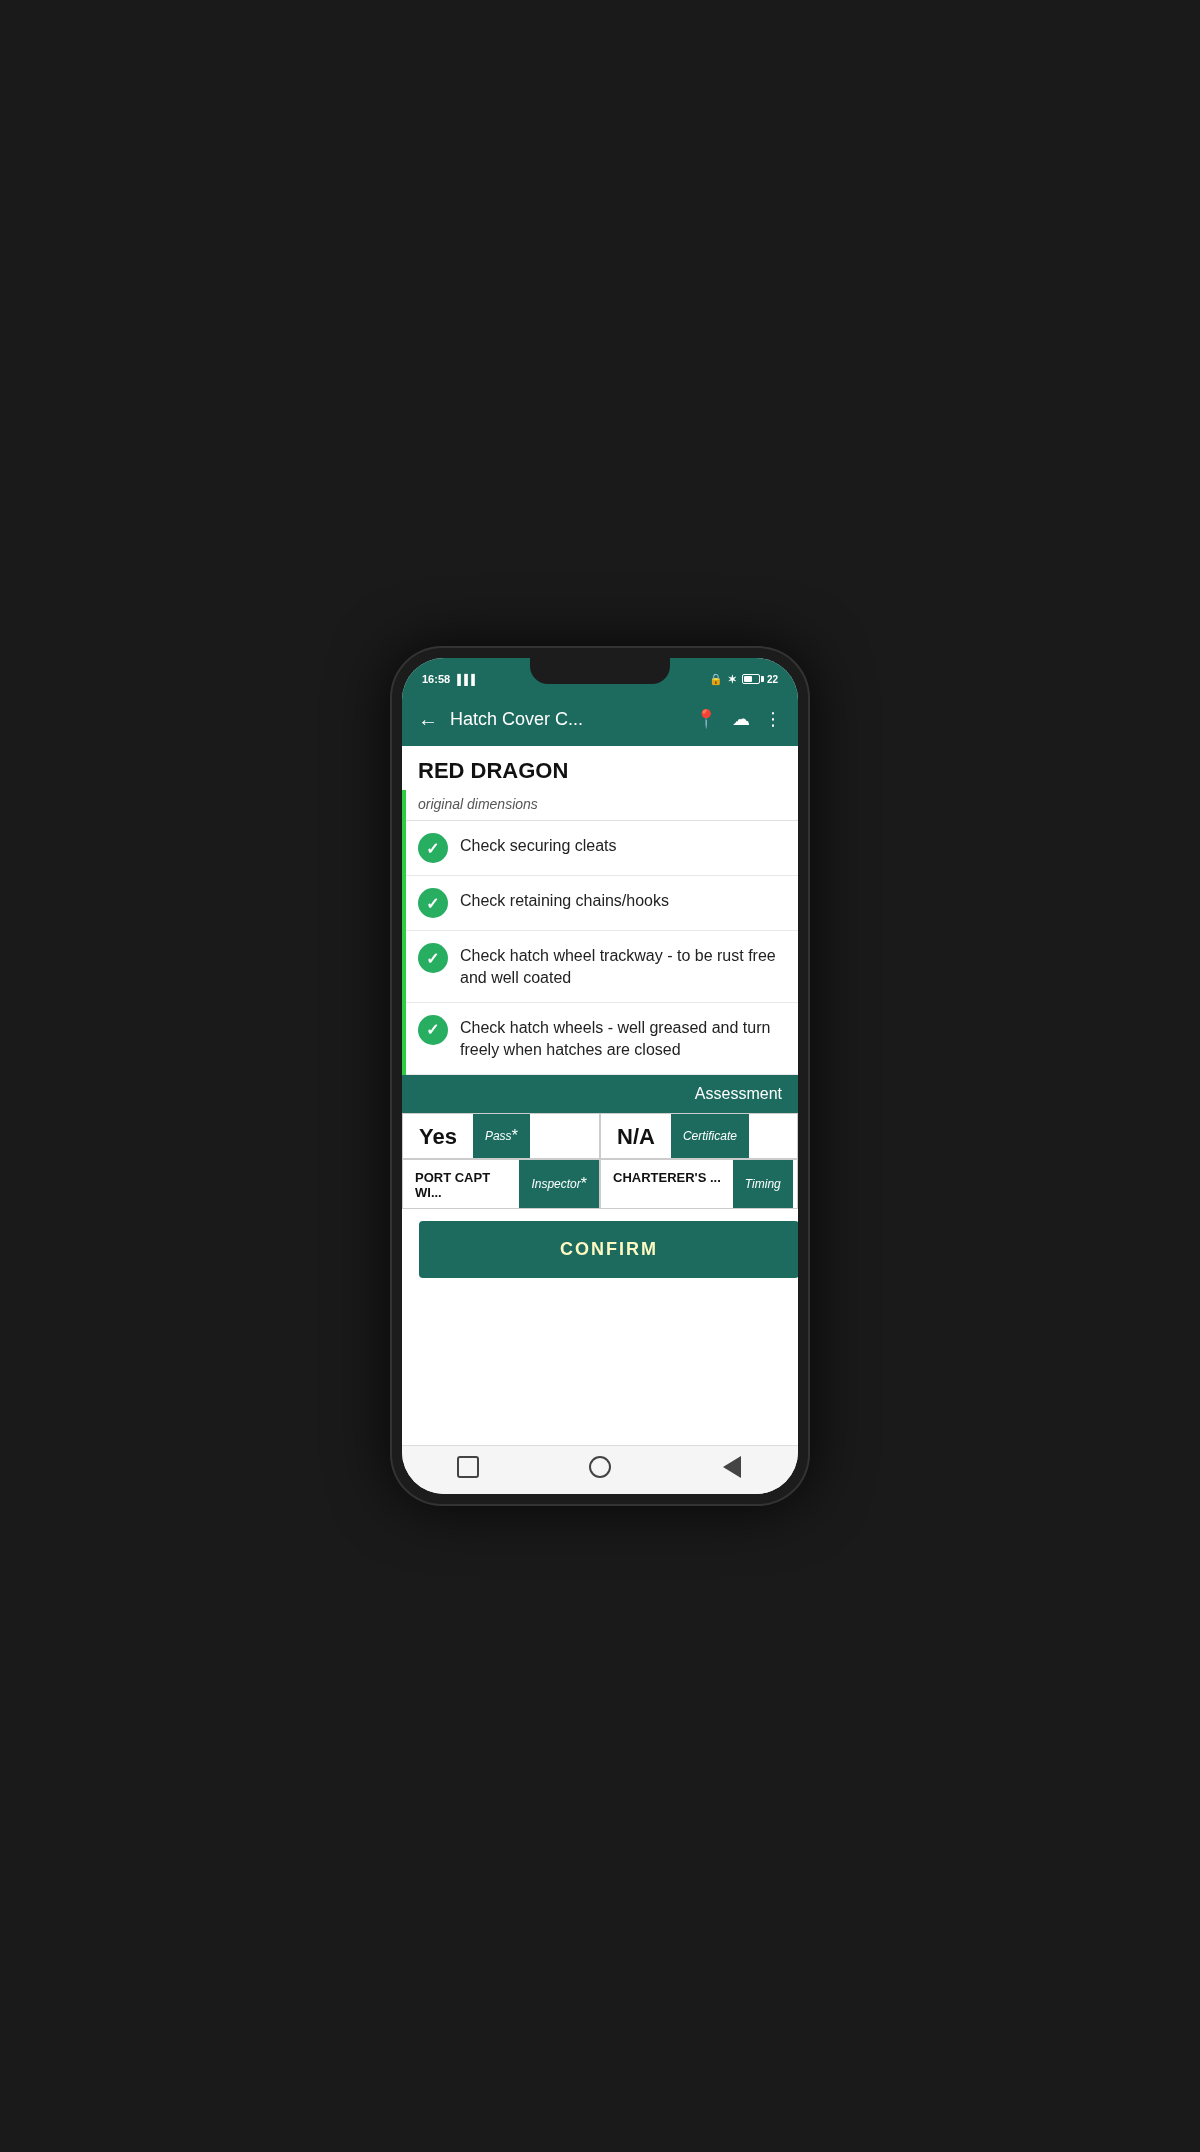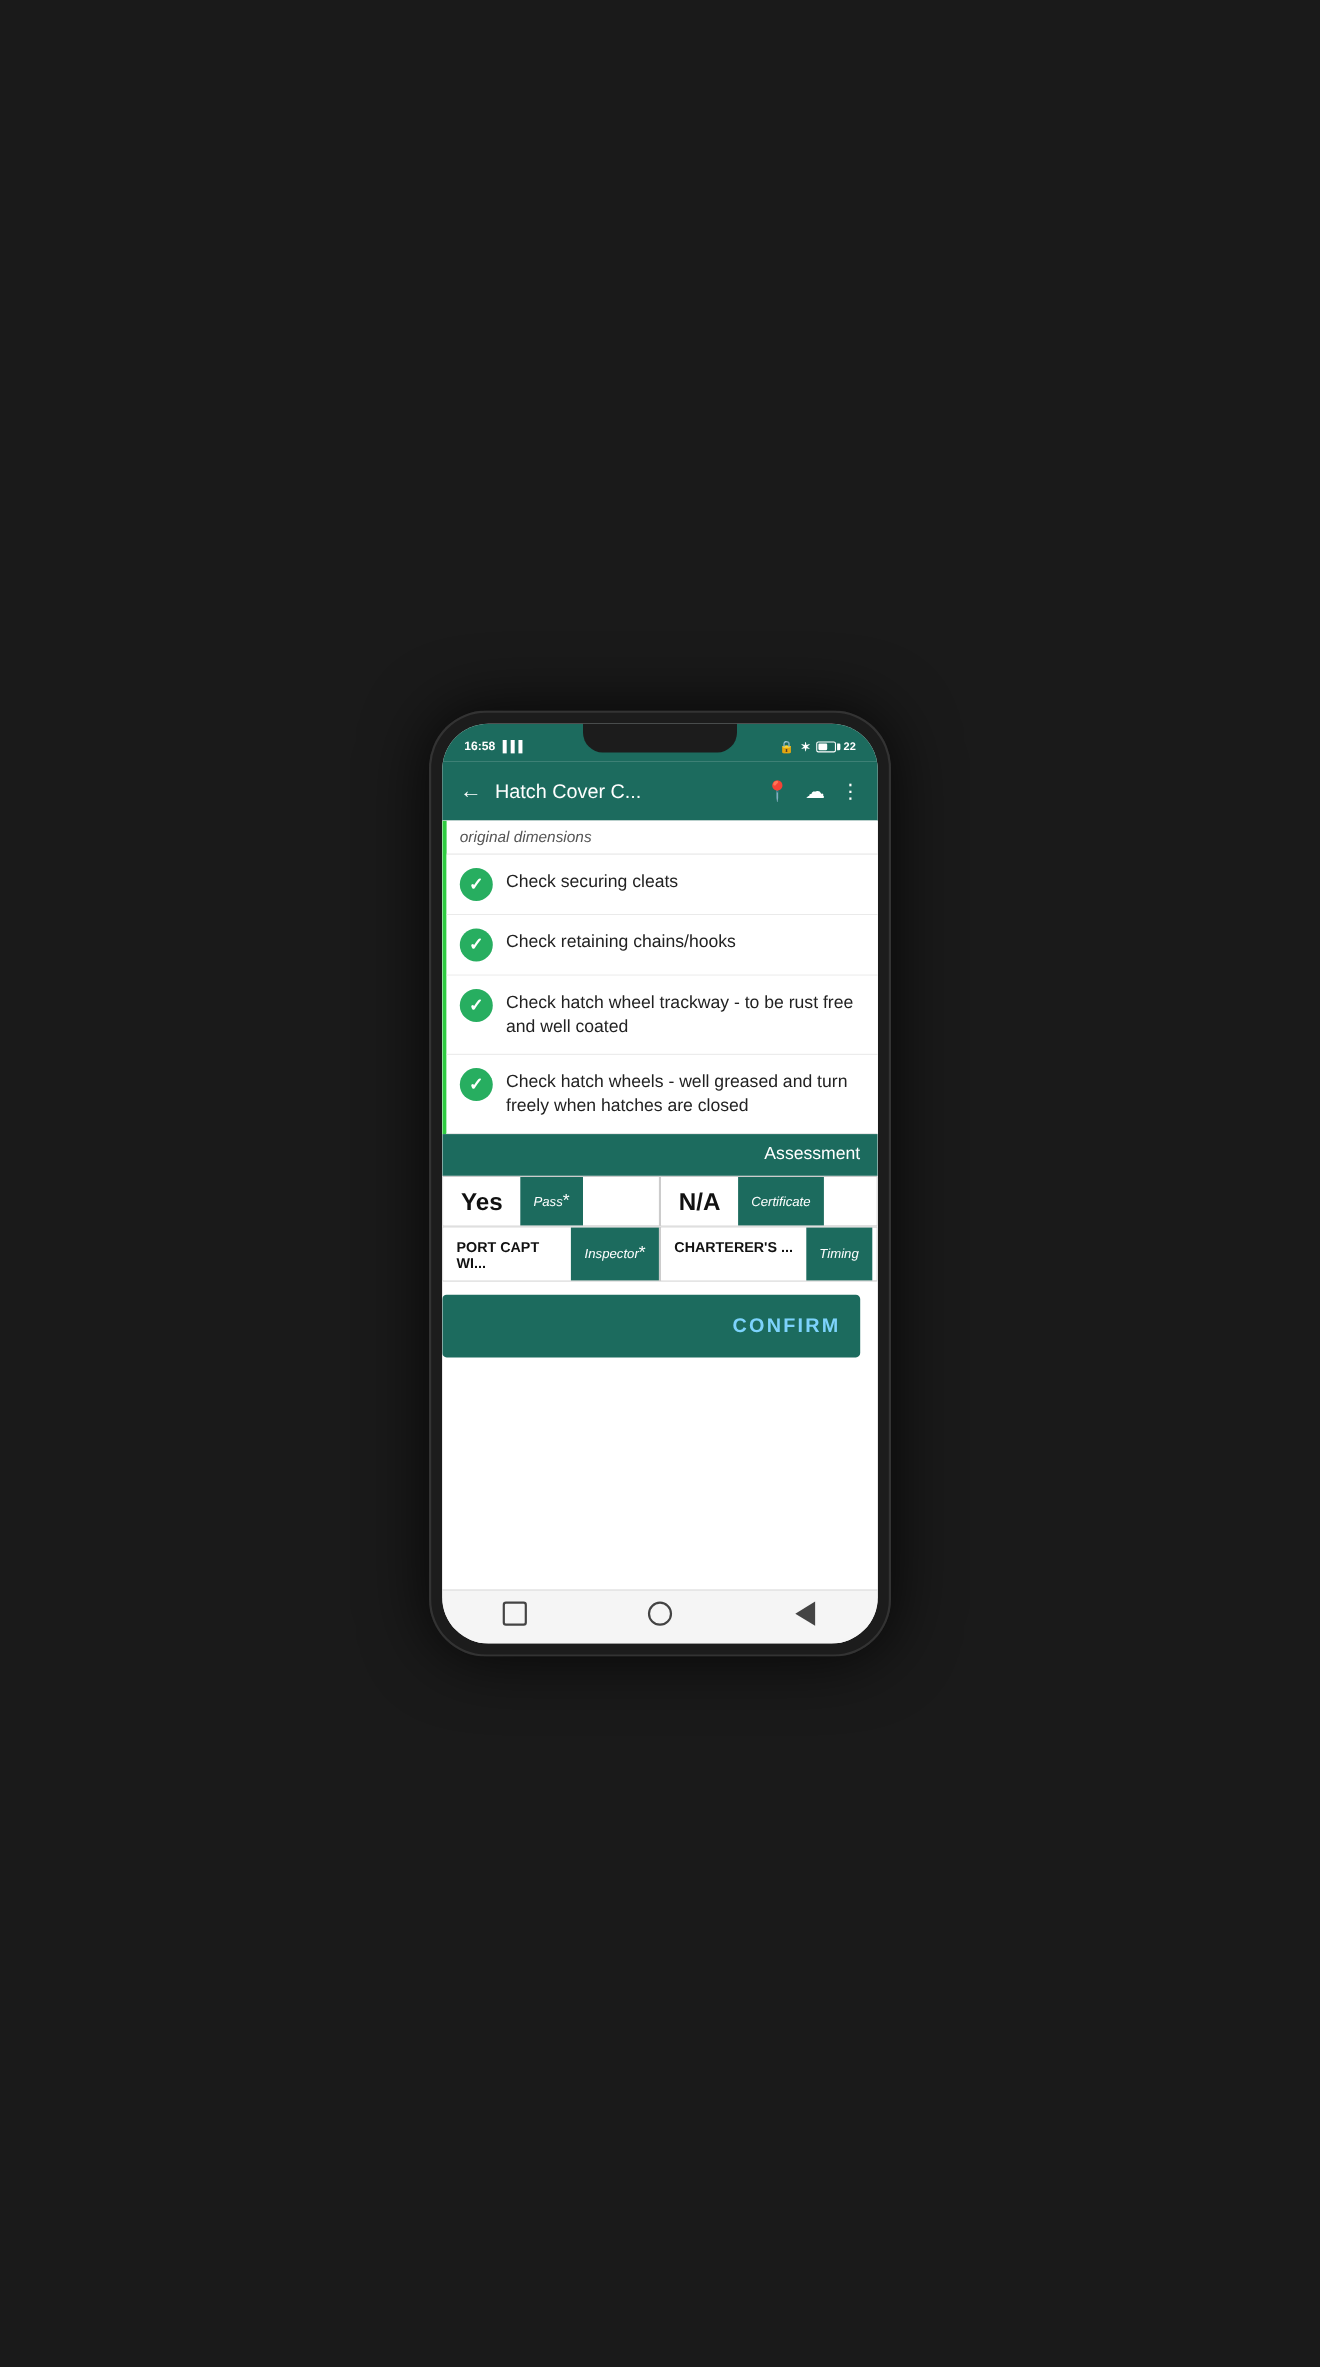--- a/index.html
+++ b/index.html
@@ -262,32 +262,31 @@
       font-weight: 600;
       color: #111;
       padding: 10px 12px 8px;
       background: white;
       min-height: 42px;
     }
 
     
     .confirm-btn {
       background: #1c6b5e;
-      color: #7dd3fc;
+      color: #fef9c3;
       font-size: 18px;
       font-weight: 700;
       letter-spacing: 2px;
       border: none;
       padding: 18px;
       width: calc(100% - 16px);
-      margin: 12px 0;
+      margin: 12px 17px;
       border-radius: 4px;
       cursor: pointer;
       text-transform: uppercase;
-      text-align: right;
     }
 
     
     .bottom-nav {
       background: #f5f5f5;
       display: flex;
       justify-content: space-around;
       align-items: center;
       padding: 8px 0 14px;
       border-top: 1px solid #ddd;
@@ -359,20 +358,21 @@
       <span class="header-title">Hatch Cover C...</span>
       <div class="header-icons">
         <span class="header-icon">📍</span>
         <span class="header-icon">☁</span>
         <span class="header-icon">⋮</span>
       </div>
     </div>
 
     <div class="main-content">
 
+      <div class="vessel-name">RED DRAGON</div>
 
       <div class="checklist-section">
 
         <div class="partial-text">original dimensions</div>
 
         <div class="checklist-item">
           <div class="check-icon">✓</div>
           <span class="item-text">Check securing cleats</span>
         </div>
 

